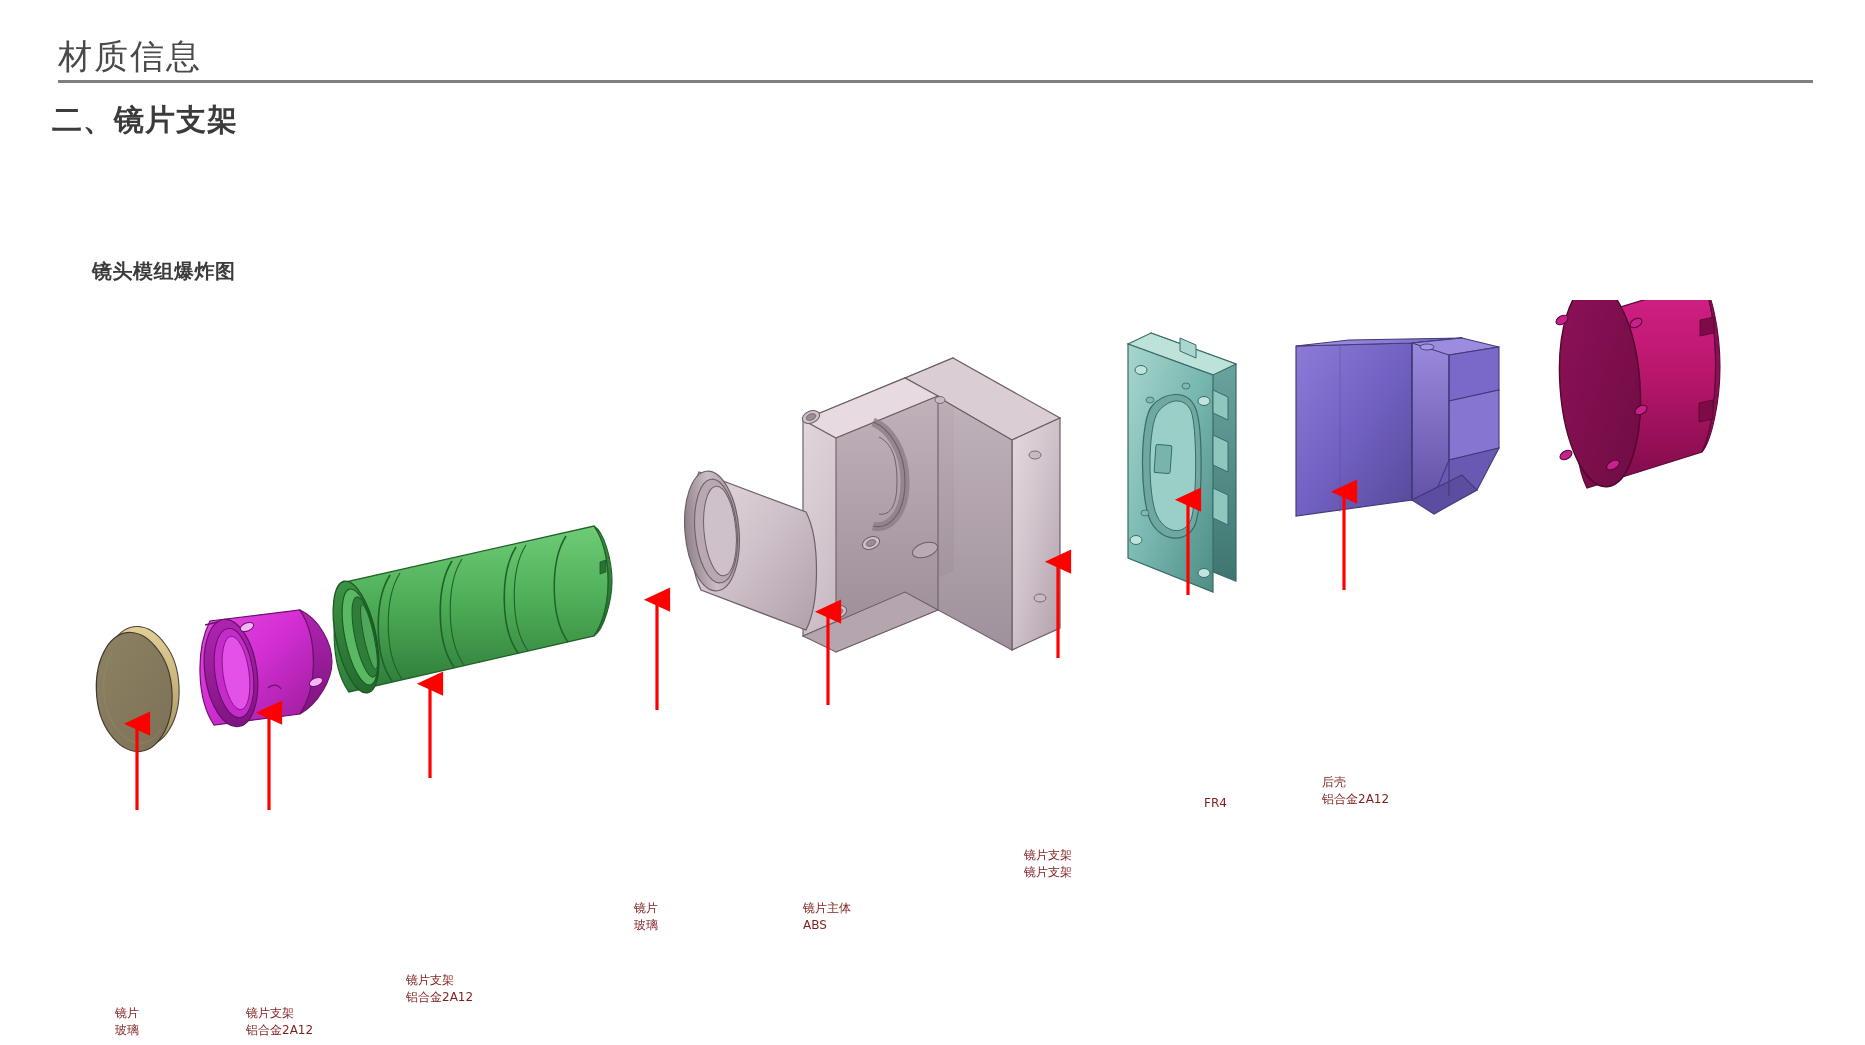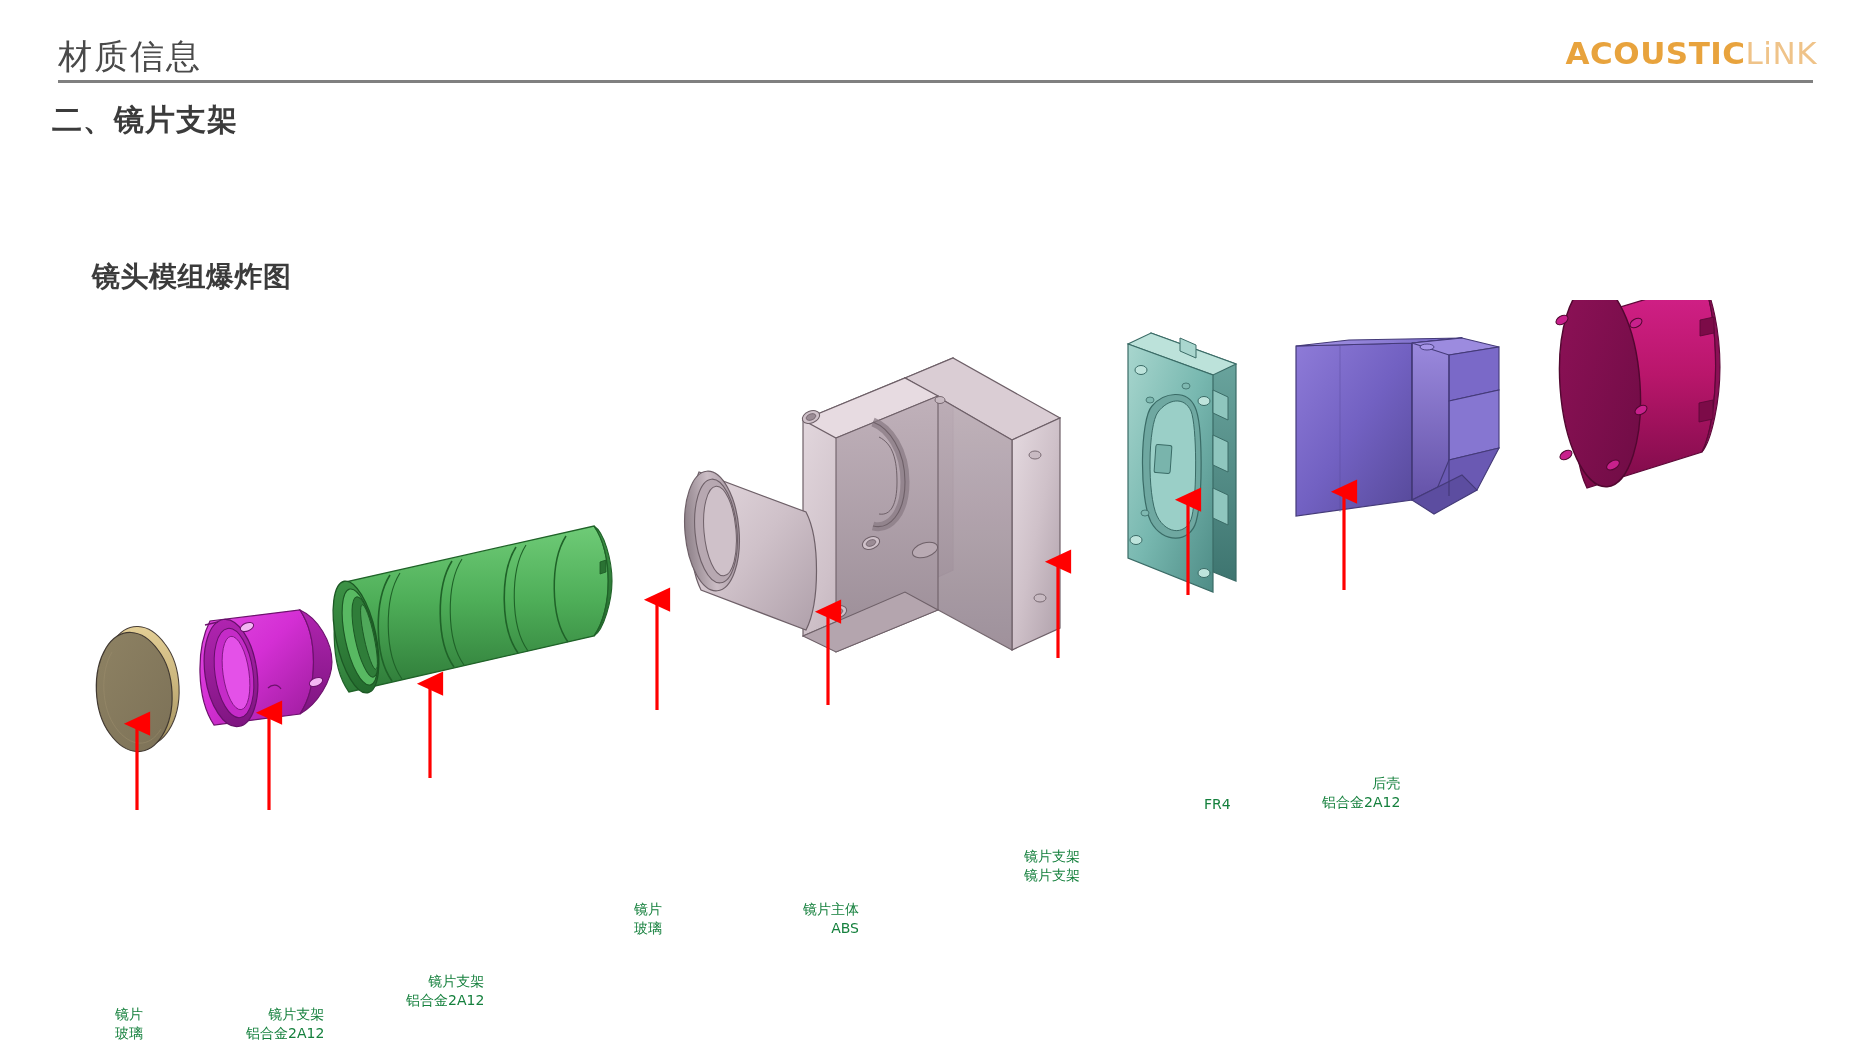--- a/index.html
+++ b/index.html
@@ -10,21 +10,20 @@
     width: 1865px; height: 1045px;
     font-family: "Liberation Sans", "DejaVu Sans", sans-serif;
     color: #3a3a3a;
     overflow: hidden;
     position: relative;
   }
   .slide {
     position: absolute;
     inset: 0;
     background: #ffffff;
-    text-align: right;
   }
   
   .hdr-title {
     position: absolute;
     left: 58px; top: 34px;
     font-size: 34px;
     font-weight: 400;
     color: #4a4a4a;
     letter-spacing: 2px;
     font-family: "DejaVu Sans", "Liberation Sans", sans-serif;
@@ -60,55 +59,52 @@
     left: 48px; top: 193px;
     font-size: 24px;
     font-weight: 700;
     color: #3b3b3b;
     letter-spacing: 0.3px;
     white-space: nowrap;
   }
   .subhead {
     position: absolute;
     left: 92px; top: 258px;
-    font-size: 28px;
+    font-size: 20px;
     font-weight: 700;
     color: #3b3b3b;
     letter-spacing: 0.5px;
   }
 
   
   .diagram {
     position: absolute;
     left: 0; top: 300px;
     width: 1865px; height: 745px;
   }
   .diagram svg { display: block; }
 
   
   .callout {
     position: absolute;
-    font-size: 14px;
+    font-size: 12px;
     line-height: 1.38;
-    color: #15803d;
+    color: #7f1d1d;
     font-family: "DejaVu Sans", "Liberation Sans", sans-serif;
     white-space: nowrap;
   }
   .callout .l2 { display: block; }
 </style>
 </head>
 <body>
 
 <div class="slide">
 
   <div class="hdr-title">材质信息</div>
   <div class="hdr-rule"></div>
-  <div class="logo">
-    <span class="a1">ACOUSTIC</span><span class="a2">LiNK</span>
-  </div>
 
   <div class="sec-head">二、镜片支架</div>
   <div class="subhead">镜头模组爆炸图</div>
 
   <div class="diagram">
     <svg width="1865" height="745" viewBox="0 0 1865 745" xmlns="http://www.w3.org/2000/svg">
       <defs>
 
         <linearGradient id="gKhakiFace" x1="0" y1="0" x2="1" y2="1">
           <stop offset="0" stop-color="#8E8263"></stop>

